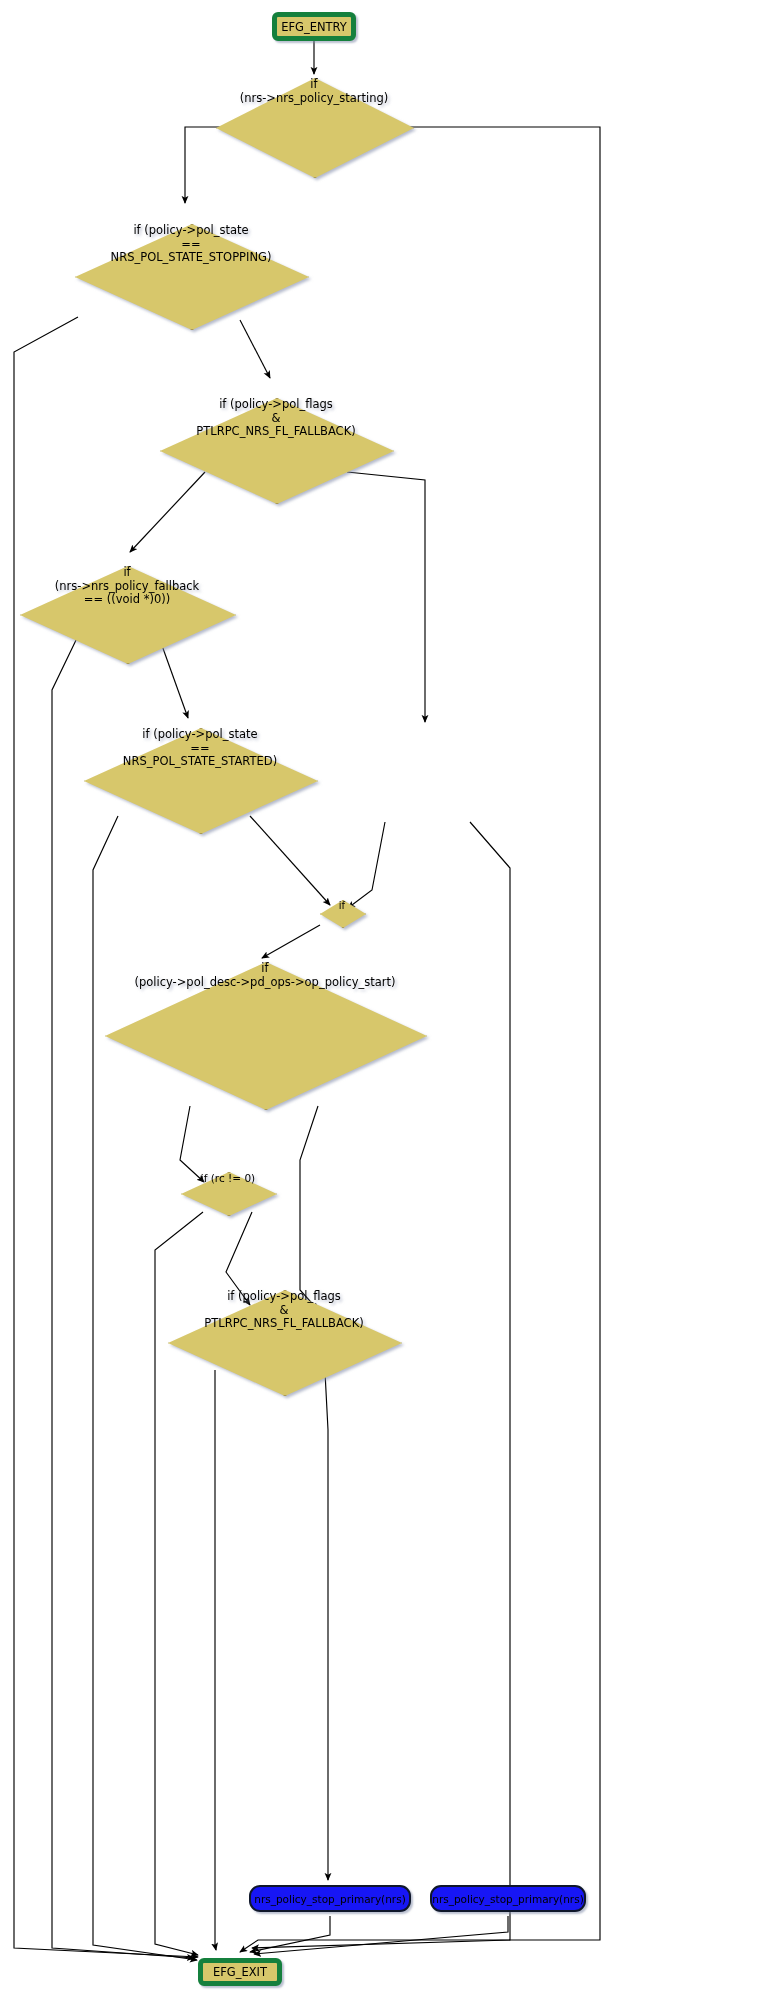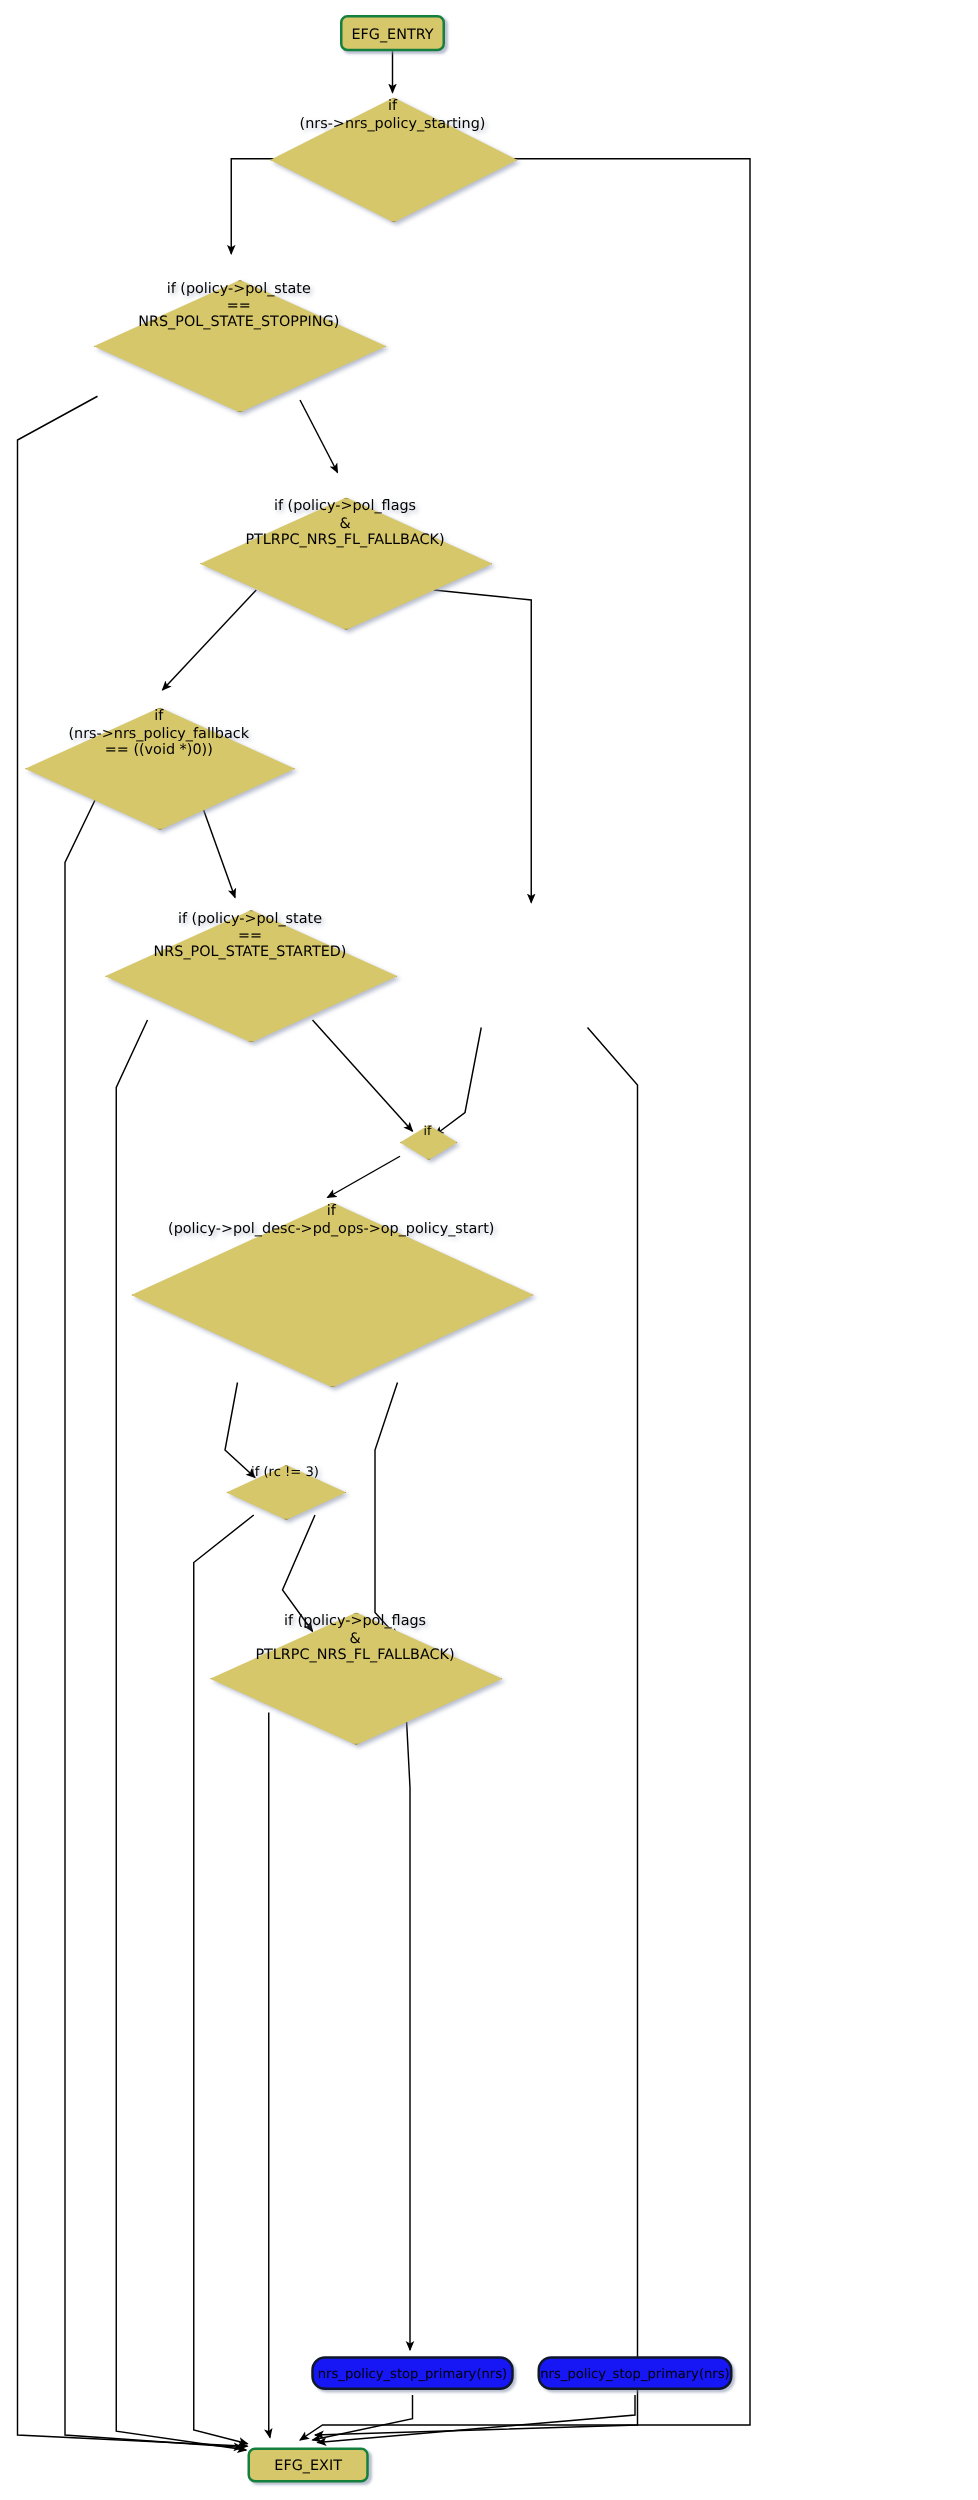--- a/index.html
+++ b/index.html
@@ -5,21 +5,21 @@
   html,body{margin:0;padding:0;background:#ffffff;}
   body{font-family:"DejaVu Sans","Liberation Sans",sans-serif;}
   #canvas{position:relative;width:782px;height:2000px;overflow:hidden;background:#fff;}
   svg.edges{position:absolute;left:0;top:0;width:782px;height:2000px;pointer-events:none;}
 
   .node{position:absolute;box-sizing:border-box;}
 
   
   .term{
     background:#D7C76B;
-    border:2px solid #15803d;
+    border:5px solid #15803d;
     border-radius:6px;
     box-shadow:2px 2px 2px rgba(130,140,170,.55);
     display:flex;align-items:center;justify-content:center;
     color:#000;font-size:11.5px;white-space:nowrap;
   }
   
   .call{
     background:#1716F5;
     border:2px solid #0f172a;
     border-radius:11px;
@@ -147,35 +147,35 @@
   </div>
 
   <div class="node diamond" style="left:105px;top:962px;width:320px;height:146px;">
     <div class="shape"></div>
     <div class="lbl">if
 (policy-&gt;pol_desc-&gt;pd_ops-&gt;op_policy_start)</div>
   </div>
 
   <div class="node diamond" style="left:181px;top:1172px;width:94px;height:42px;">
     <div class="shape"></div>
-    <div class="lbl" style="font-size:10.5px;">if (rc != 3)</div>
+    <div class="lbl" style="font-size:10.5px;">if (rc != 0)</div>
   </div>
 
   <div class="node diamond" style="left:168px;top:1290px;width:232px;height:104px;">
     <div class="shape"></div>
     <div class="lbl">if (policy-&gt;pol_flags
 &amp;
 PTLRPC_NRS_FL_FALLBACK)</div>
   </div>
 
   <div class="node call" style="left:249px;top:1885px;width:162px;height:27px;">
     <span>nrs_policy_stop_primary(nrs)</span>
   </div>
 
   <div class="node call" style="left:430px;top:1885px;width:156px;height:27px;">
     <span>nrs_policy_stop_primary(nrs)</span>
   </div>
 
-  <div class="node term" style="left:198px;top:1958px;width:97px;height:28px;">
+  <div class="node term" style="left:198px;top:1958px;width:84px;height:28px;">
     <span>EFG_EXIT</span>
   </div>
 
 </div>
 
 </body></html>

